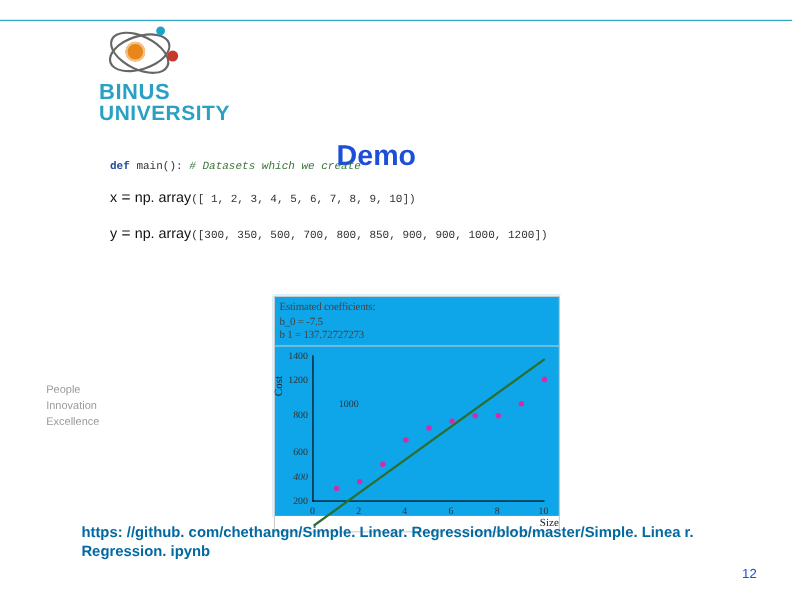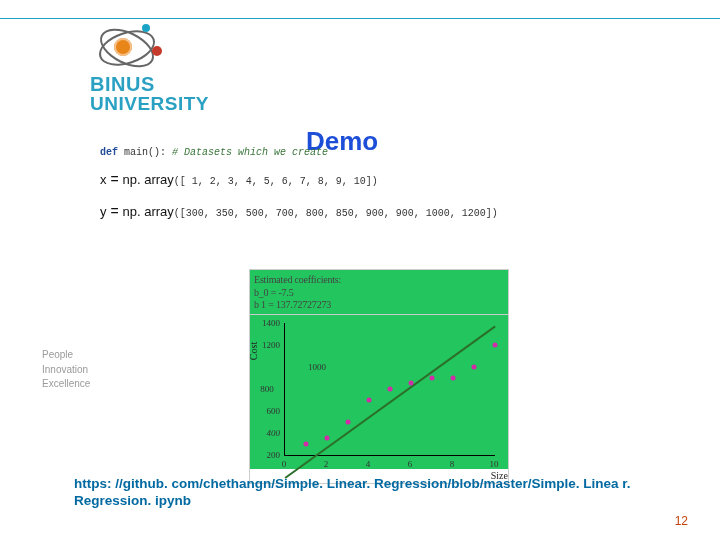--- a/index.html
+++ b/index.html
@@ -107,21 +107,21 @@
   .code-block .med { font-family: Arial, sans-serif; font-size: 13px; color: #111; }
   .code-block .line { margin-bottom: 10px; }
   .code-block .line2 { margin-bottom: 12px; }
 
   .chart-box {
     position: absolute;
     left: 248px;
     top: 268px;
     width: 260px;
     height: 200px;
-    background: #22c55e;
+    background: #0ea5e9;
     border: 1px solid #fff;
   }
   .chart-header {
     font-family: "Times New Roman", serif;
     font-size: 10px;
     color: #444;
     line-height: 1.25;
     padding: 4px 2px 2px 4px;
     letter-spacing: -0.2px;
     border: 1px solid #ccc;
@@ -212,21 +212,21 @@
     font-size: 13.5px;
     font-weight: 700;
     color: #0369a1;
     line-height: 1.3;
     word-break: break-word;
   }
   .page-num {
     position: absolute;
     right: 32px;
     bottom: 12px;
-    color: #c2410c;
+    color: #1d4ed8;
     font-size: 12px;
   }
 </style>
 </head>
 <body>
 
 <div class="top-rule"></div>
 
 <div class="logo-wrap">
   <div class="logo-graphic">
@@ -276,21 +276,21 @@
         <div class="datapoint" style="left: 147px; top: 55px;"></div>
         <div class="datapoint" style="left: 168px; top: 55px;"></div>
         <div class="datapoint" style="left: 189px; top: 44px;"></div>
         <div class="datapoint" style="left: 210px; top: 22px;"></div>
       </div>
     <div id="yticks"></div>
     <div id="xticks"></div>
   <div class="ytick" style="top: 135px;">200</div>
       <div class="ytick" style="top: 113px; font-style: italic;">400</div>
       <div class="ytick" style="top: 91px;">600</div>
-      <div class="ytick" style="top: 69px; text-align: center;">800</div>
+      <div class="ytick" style="top: 57px;">800</div>
       <div class="ytick" style="top: 47px; margin-left: 46px;">1000</div>
       <div class="ytick" style="top: 25px;">1200</div>
       <div class="ytick" style="top: 3px;">1400</div>
       <div class="xtick" style="left: 34px;">0</div>
       <div class="xtick" style="left: 76px;">2</div>
       <div class="xtick" style="left: 118px;">4</div>
       <div class="xtick" style="left: 160px;">6</div>
       <div class="xtick" style="left: 202px;">8</div>
       <div class="xtick" style="left: 244px;">10</div>
     </div>

